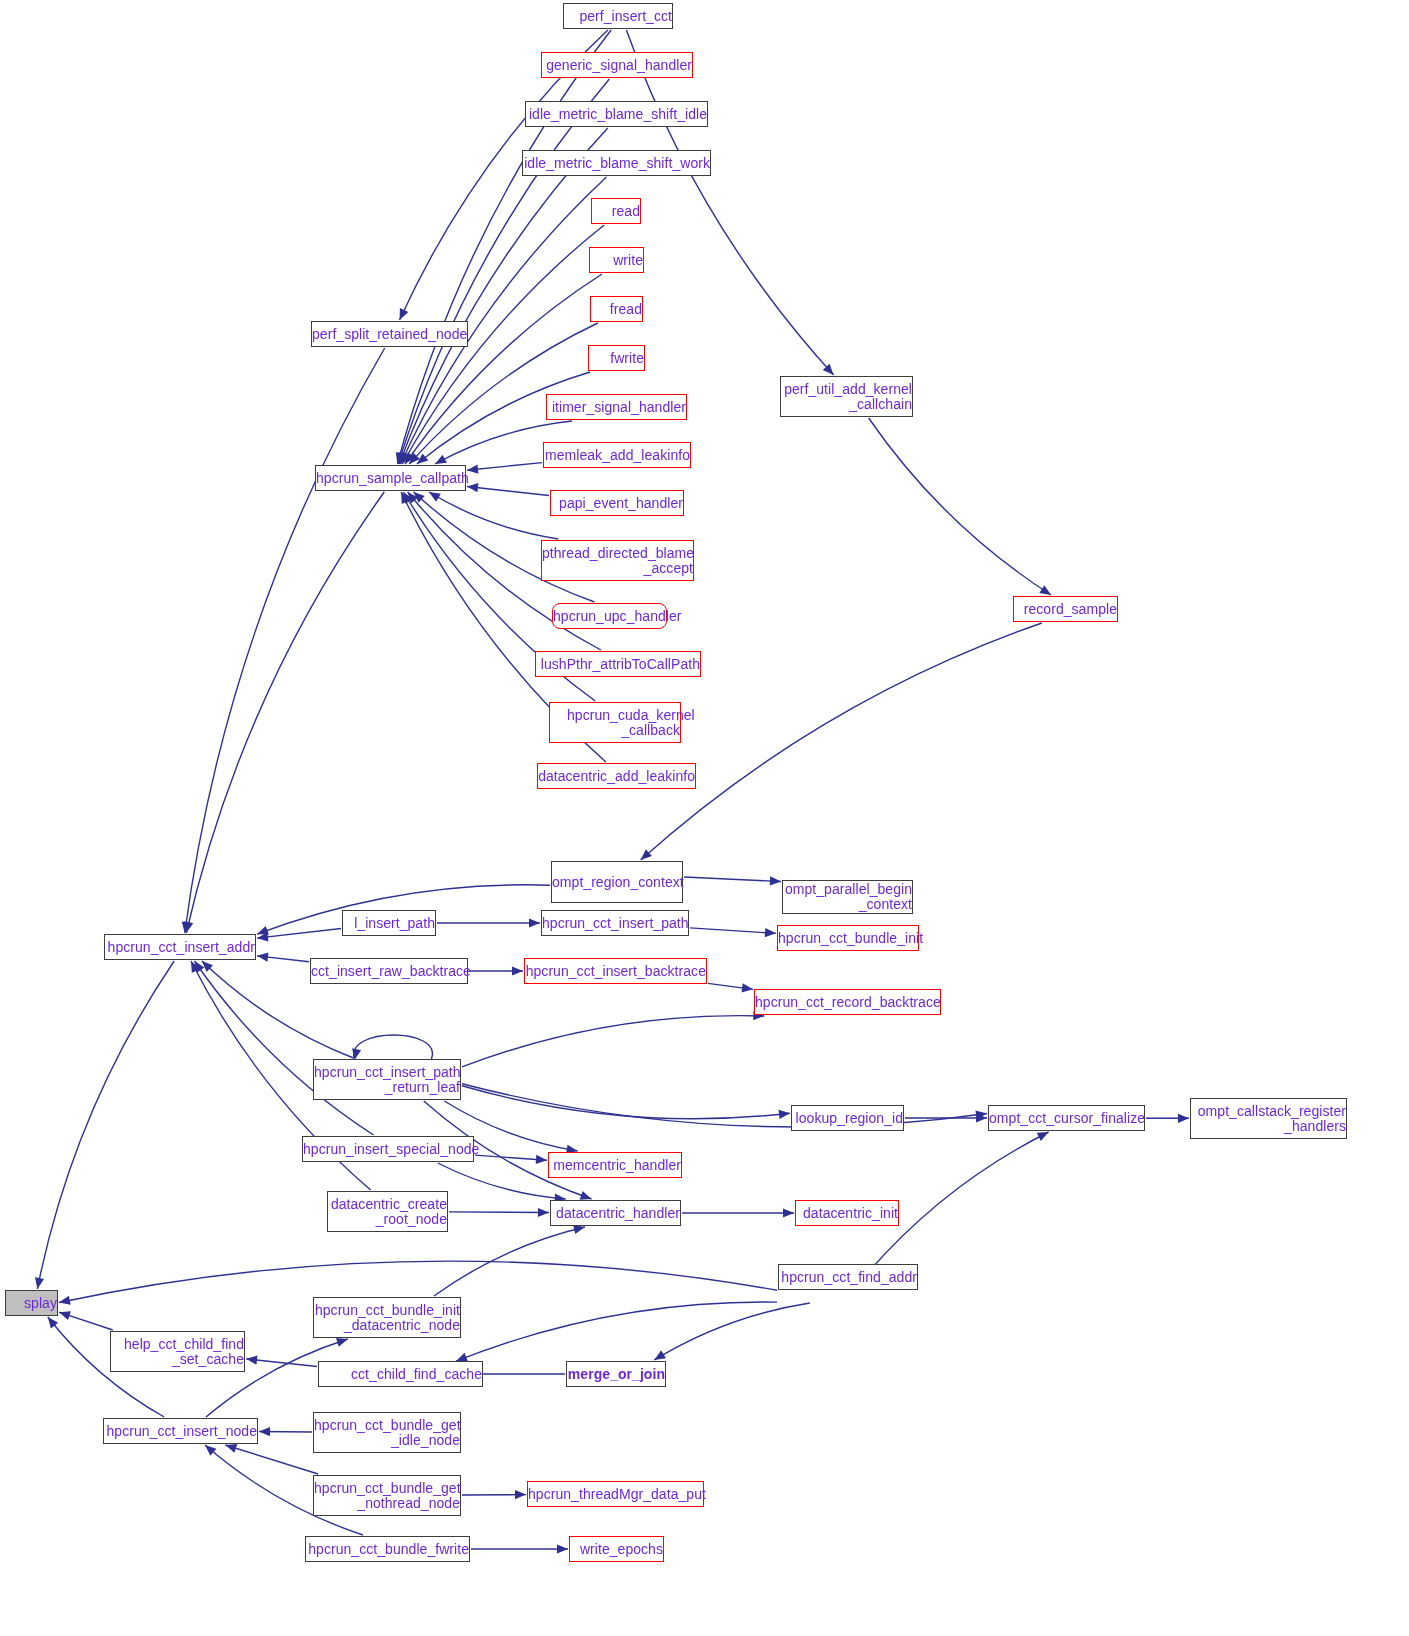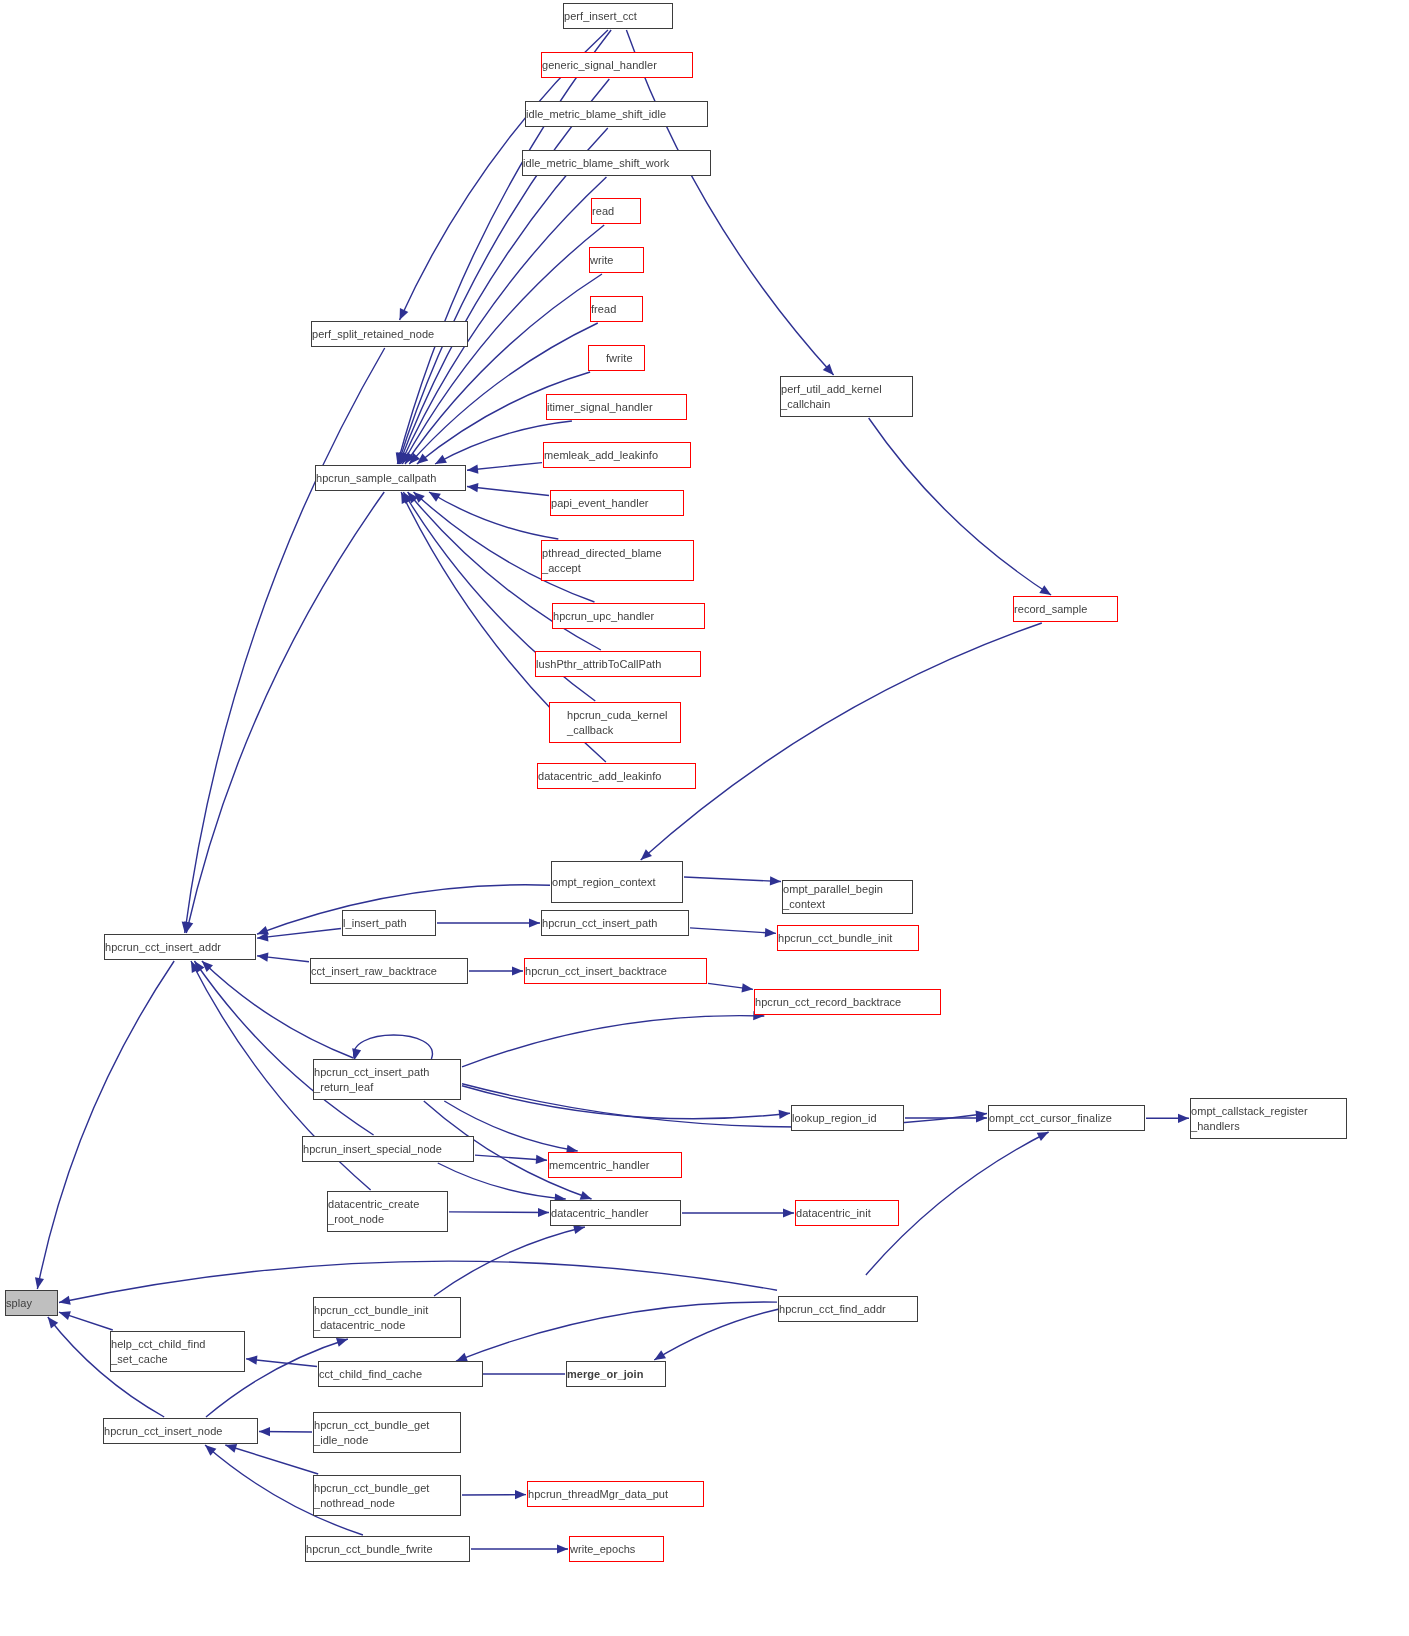--- a/index.html
+++ b/index.html
@@ -22,25 +22,25 @@
     width: 1409px;
     height: 1636px;
     pointer-events: none;
   }
   .gnode {
     position: absolute;
     box-sizing: border-box;
     display: flex;
     align-items: center;
     justify-content: center;
-    text-align: left;
+    text-align: right;
     background: #ffffff;
     border: 1px solid #3d3d3d;
-    color: #404040;
-    font-size: 11px;
+    color: #6d28d9;
+    font-size: 14px;
     line-height: 15px;
     letter-spacing: 0.05px;
     white-space: pre;
     cursor: pointer;
     z-index: 2;
   }
   .gnode.red {
     border-color: #ff0000;
   }
   .gnode.root {
@@ -311,21 +311,21 @@
       <div class="gnode red" style="left: 589px; top: 247px; width: 55px; height: 26px;"><span class="lbl">write</span></div>
       <div class="gnode red" style="left: 590px; top: 296px; width: 53px; height: 26px;"><span class="lbl">fread</span></div>
       <div class="gnode red" style="left: 588px; top: 345px; width: 57px; height: 26px; padding-left: 17px;"><span class="lbl">fwrite</span></div>
       <div class="gnode" style="left: 311px; top: 321px; width: 157px; height: 26px;"><span class="lbl">perf_split_retained_node</span></div>
       <div class="gnode red" style="left: 546px; top: 394px; width: 141px; height: 26px;"><span class="lbl">itimer_signal_handler</span></div>
       <div class="gnode" style="left: 315px; top: 465px; width: 151px; height: 26px;"><span class="lbl">hpcrun_sample_callpath</span></div>
       <div class="gnode red" style="left: 543px; top: 442px; width: 148px; height: 26px;"><span class="lbl">memleak_add_leakinfo</span></div>
       <div class="gnode red" style="left: 550px; top: 490px; width: 134px; height: 26px;"><span class="lbl">papi_event_handler</span></div>
       <div class="gnode red" style="left: 541px; top: 540px; width: 153px; height: 41px;"><span class="lbl">pthread_directed_blame
 _accept</span></div>
-      <div class="gnode red" style="left: 552px; top: 603px; width: 153px; height: 26px;"><span class="lbl">hpcrun_upc_handler</span></div>
+      <div class="gnode red" style="left: 552px; top: 603px; width: 115px; height: 26px; border-radius: 8px;"><span class="lbl">hpcrun_upc_handler</span></div>
       <div class="gnode red" style="left: 535px; top: 651px; width: 166px; height: 26px;"><span class="lbl">lushPthr_attribToCallPath</span></div>
       <div class="gnode red" style="left: 549px; top: 702px; width: 132px; height: 41px; padding-left: 17px;"><span class="lbl">hpcrun_cuda_kernel
 _callback</span></div>
       <div class="gnode red" style="left: 537px; top: 763px; width: 159px; height: 26px;"><span class="lbl">datacentric_add_leakinfo</span></div>
       <div class="gnode" style="left: 780px; top: 376px; width: 133px; height: 41px;"><span class="lbl">perf_util_add_kernel
 _callchain</span></div>
       <div class="gnode red" style="left: 1013px; top: 596px; width: 105px; height: 26px;"><span class="lbl">record_sample</span></div>
       <div class="gnode" style="left: 551px; top: 861px; width: 132px; height: 42px;"><span class="lbl">ompt_region_context</span></div>
       <div class="gnode" style="left: 782px; top: 880px; width: 131px; height: 34px;"><span class="lbl">ompt_parallel_begin
 _context</span></div>
@@ -342,21 +342,21 @@
       <div class="gnode" style="left: 988px; top: 1105px; width: 157px; height: 26px;"><span class="lbl">ompt_cct_cursor_finalize</span></div>
       <div class="gnode" style="left: 1190px; top: 1098px; width: 157px; height: 41px;"><span class="lbl">ompt_callstack_register
 _handlers</span></div>
       <div class="gnode" style="left: 302px; top: 1136px; width: 172px; height: 26px;"><span class="lbl">hpcrun_insert_special_node</span></div>
       <div class="gnode red" style="left: 548px; top: 1152px; width: 134px; height: 26px;"><span class="lbl">memcentric_handler</span></div>
       <div class="gnode" style="left: 327px; top: 1191px; width: 121px; height: 41px;"><span class="lbl">datacentric_create
 _root_node</span></div>
       <div class="gnode" style="left: 550px; top: 1200px; width: 131px; height: 26px;"><span class="lbl">datacentric_handler</span></div>
       <div class="gnode red" style="left: 795px; top: 1200px; width: 104px; height: 26px;"><span class="lbl">datacentric_init</span></div>
       <div class="gnode root" style="left: 5px; top: 1290px; width: 53px; height: 26px;"><span class="lbl">splay</span></div>
-      <div class="gnode" style="left: 778px; top: 1296px; width: 140px; height: 26px;"><span class="lbl">hpcrun_cct_find_addr</span></div>
+      <div class="gnode" style="left: 778px; top: 1264px; width: 140px; height: 26px;"><span class="lbl">hpcrun_cct_find_addr</span></div>
       <div class="gnode" style="left: 313px; top: 1297px; width: 148px; height: 41px;"><span class="lbl">hpcrun_cct_bundle_init
 _datacentric_node</span></div>
       <div class="gnode" style="left: 110px; top: 1331px; width: 135px; height: 41px;"><span class="lbl">help_cct_child_find
 _set_cache</span></div>
       <div class="gnode" style="left: 318px; top: 1361px; width: 165px; height: 26px;"><span class="lbl">cct_child_find_cache</span></div>
       <div class="gnode" style="left: 566px; top: 1361px; width: 100px; height: 26px; font-weight: bold;"><span class="lbl">merge_or_join</span></div>
       <div class="gnode" style="left: 103px; top: 1418px; width: 155px; height: 26px;"><span class="lbl">hpcrun_cct_insert_node</span></div>
       <div class="gnode" style="left: 313px; top: 1412px; width: 148px; height: 41px;"><span class="lbl">hpcrun_cct_bundle_get
 _idle_node</span></div>
       <div class="gnode" style="left: 313px; top: 1475px; width: 148px; height: 41px;"><span class="lbl">hpcrun_cct_bundle_get

